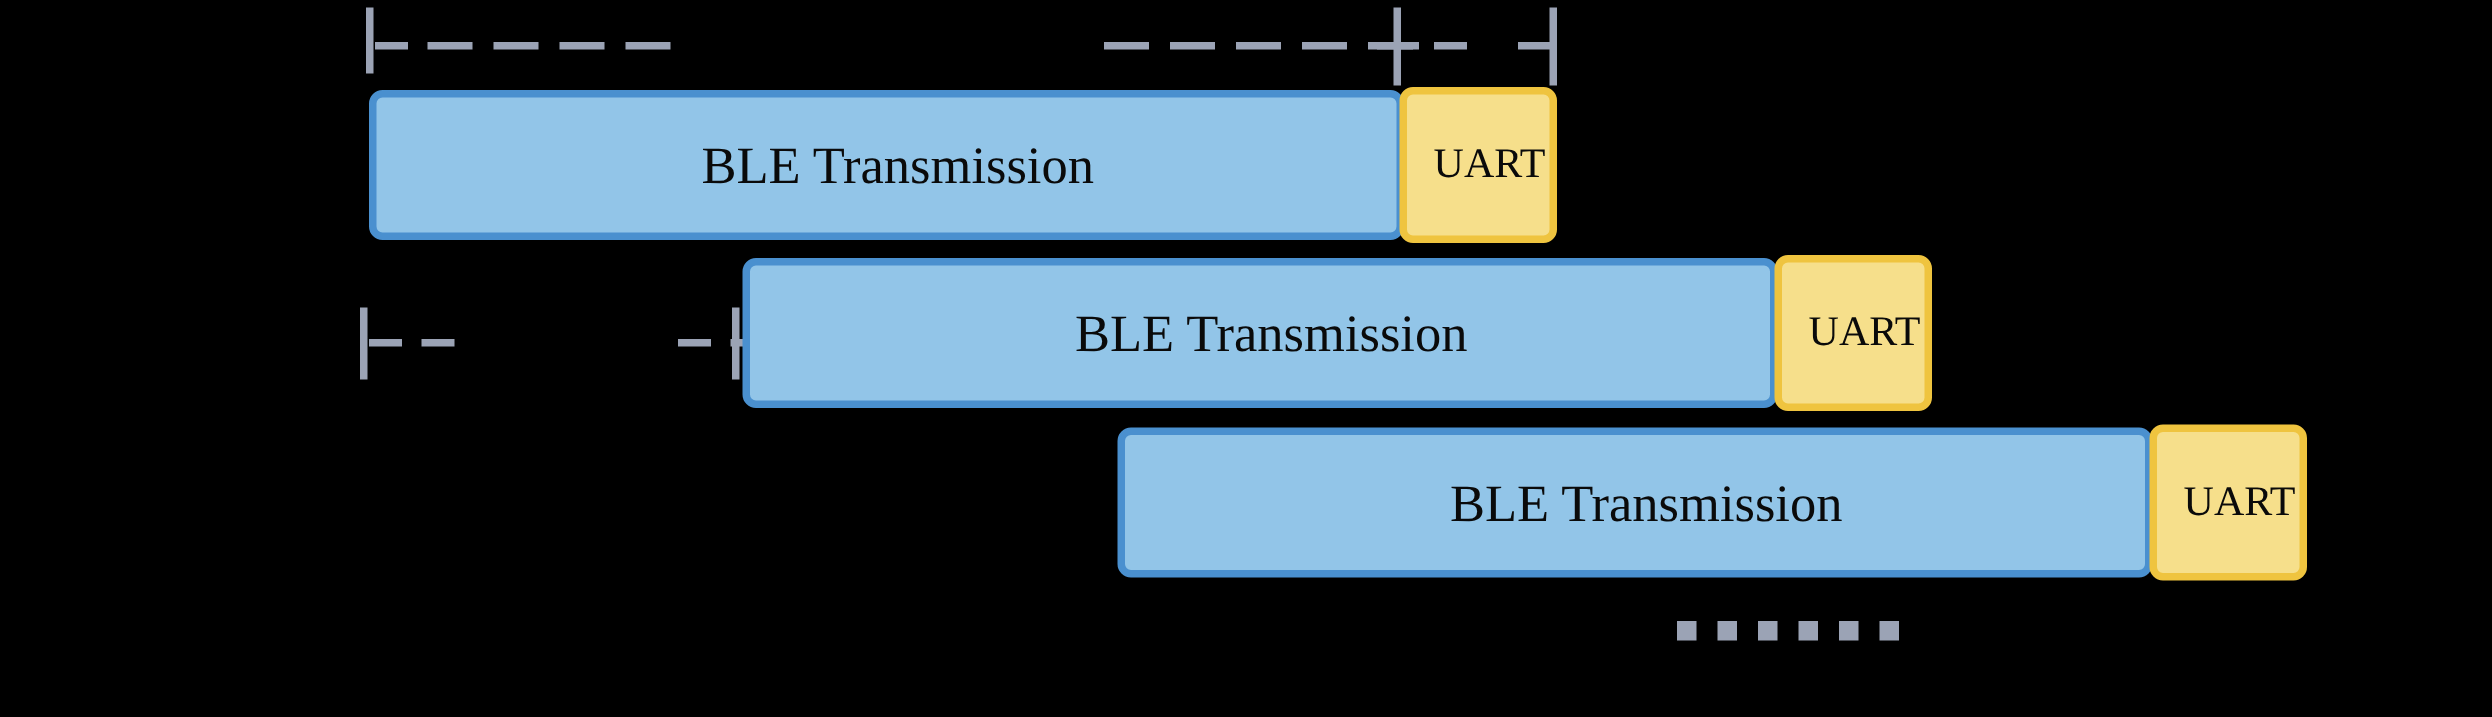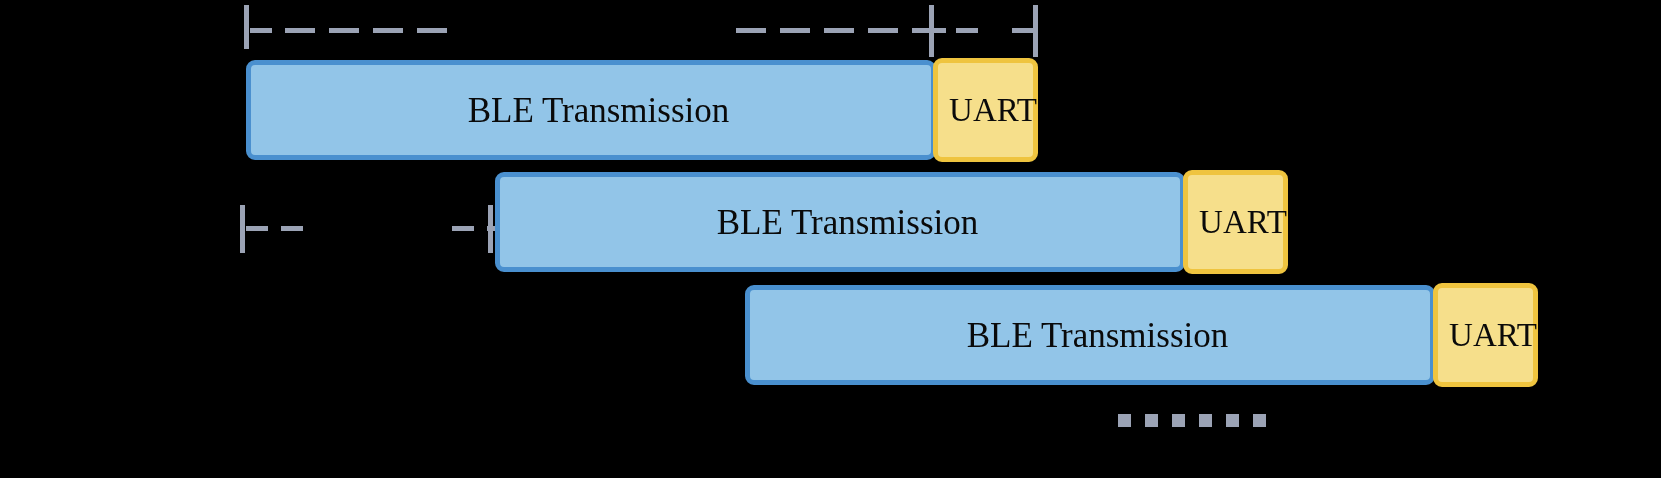--- a/index.html
+++ b/index.html
@@ -31,21 +31,21 @@
     padding-left: 15px;
   }
   .block.ble {
     background: #92C5E8;
     border: 5px solid #4A90CF;
     font-size: 35px;
   }
   .block.uart {
     background: #F6DF8B;
     border: 5px solid #EFC43F;
-    font-size: 33px;
+    font-size: 28px;
   }
 
   
   .tick {
     position: absolute;
     background: #9BA3B5;
     width: 5px;
   }
   .dash {
     position: absolute;

